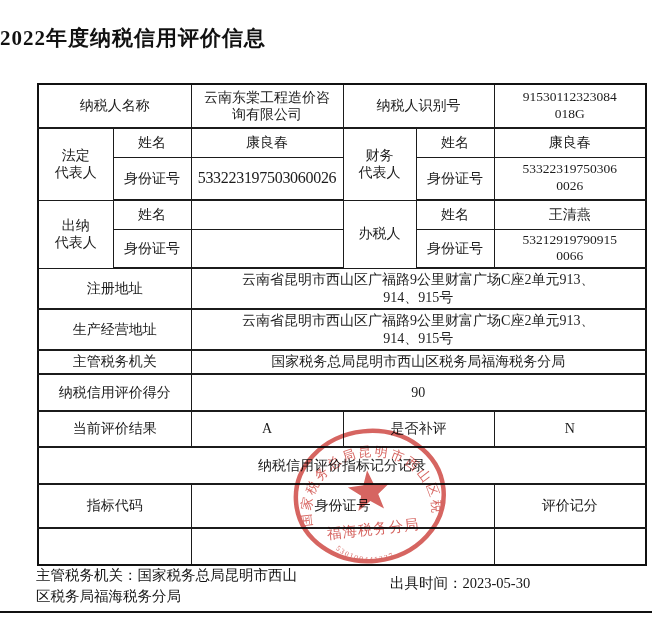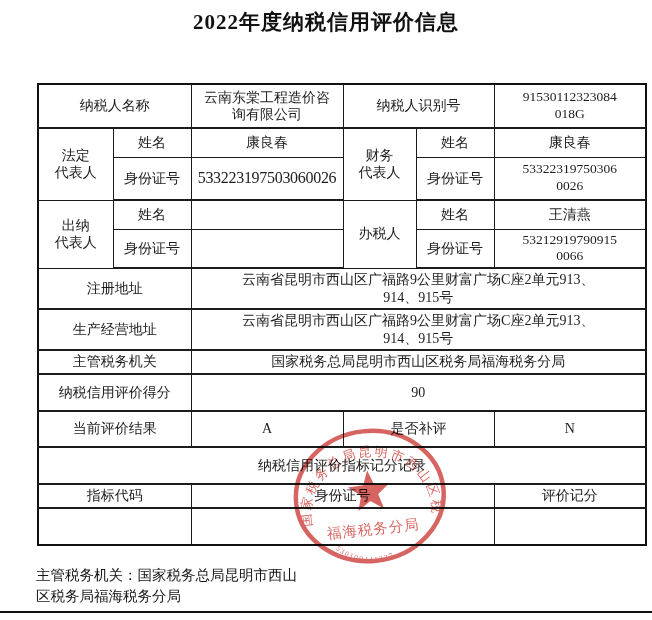--- a/index.html
+++ b/index.html
@@ -8,22 +8,22 @@
     background: #ffffff;
     font-family: "Liberation Serif", "DejaVu Serif", serif;
     color: #1c1c1c;
     position: relative;
     overflow: hidden;
   }
   .page { position: relative; width: 652px; height: 620px; }
 
   .doc-title {
     position: absolute;
-    top: 8px; left: 0; width: 652px;
-    text-align: center;
+    top: 24px; left: 0; width: 652px;
+    text-align: left;
     font-size: 21px;
     font-weight: 700;
     letter-spacing: 1px;
     color: #111;
   }
 
   table.info-table {
     position: absolute;
     top: 83px; left: 37px;
     width: 608px;
@@ -50,21 +50,21 @@
   .r2  td { height: 29px; }
   .r3  td { height: 43px; }
   .r4  td { height: 29px; }
   .r5  td { height: 38px; }
   .r6  td { height: 40px; }
   .r7  td { height: 39px; }
   .r8  td { height: 16px; }
   .r9  td { height: 37px; }
   .r10 td { height: 36px; }
   .r11 td { height: 37px; }
-  .r12 td { height: 24px; }
+  .r12 td { height: 44px; }
   .r13 td { height: 37px; }
 
   .seal {
     position: absolute;
     left: 290px; top: 428px;
     width: 160px; height: 140px;
     opacity: 0.85;
     mix-blend-mode: multiply;
     transform: rotate(-6deg);
     pointer-events: none;
@@ -201,15 +201,16 @@
       <textPath href="#sealTopArc" startOffset="2">国家税务总局昆明市西山区税务局</textPath>
     </text>
     <text x="80" y="106" text-anchor="middle" font-size="14.5" fill="#cf4a45" letter-spacing="1" font-family="Liberation Serif, DejaVu Serif, serif">福海税务分局</text>
     <text font-size="7.5" fill="#cf4a45" letter-spacing="1.5" font-family="Liberation Serif, DejaVu Serif, serif">
       <textPath href="#sealBottomArc" startOffset="4">530100441327</textPath>
     </text>
   </svg>
 
   <div class="footer-authority">主管税务机关：国家税务总局昆明市西山
 区税务局福海税务分局</div>
+  <div class="footer-date">出具时间：2023-05-30</div>
   <div class="bottom-rule"></div>
 
 </div>
 
 </body></html>

